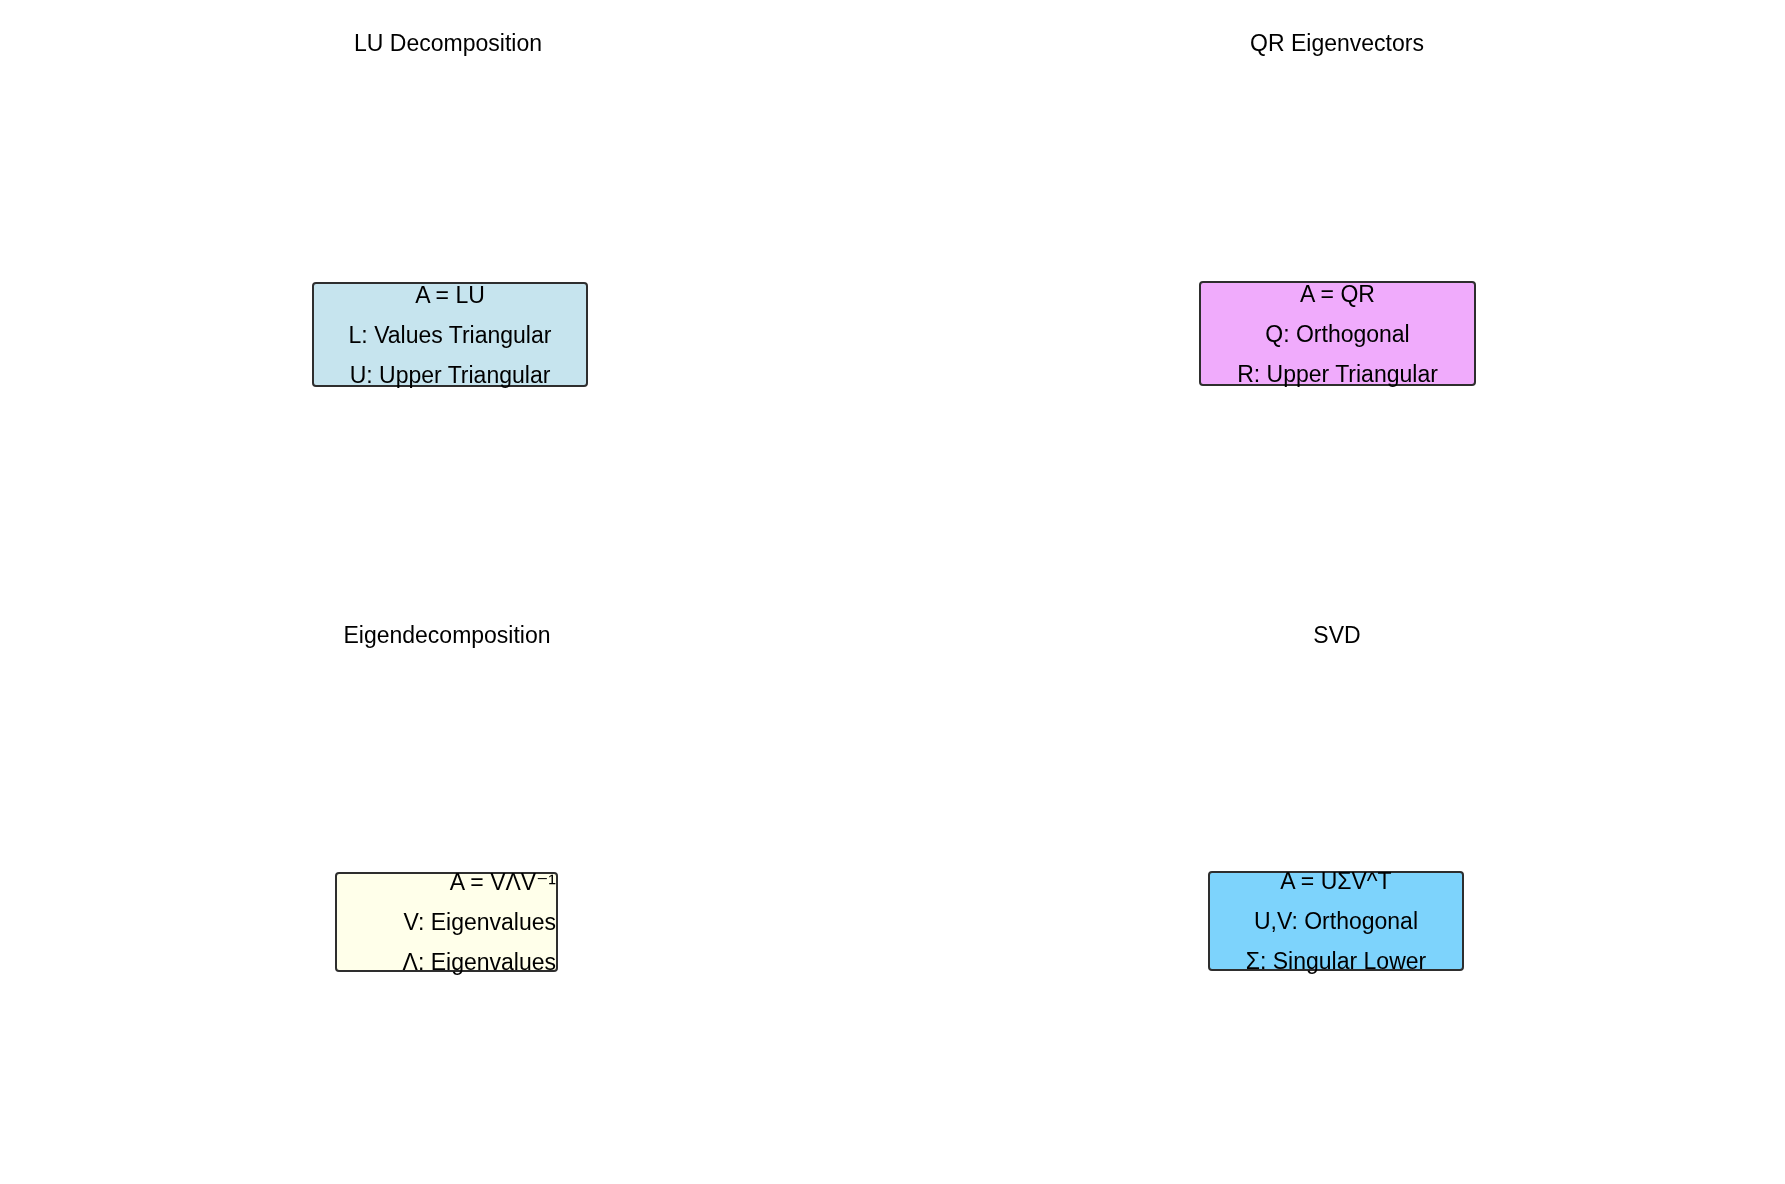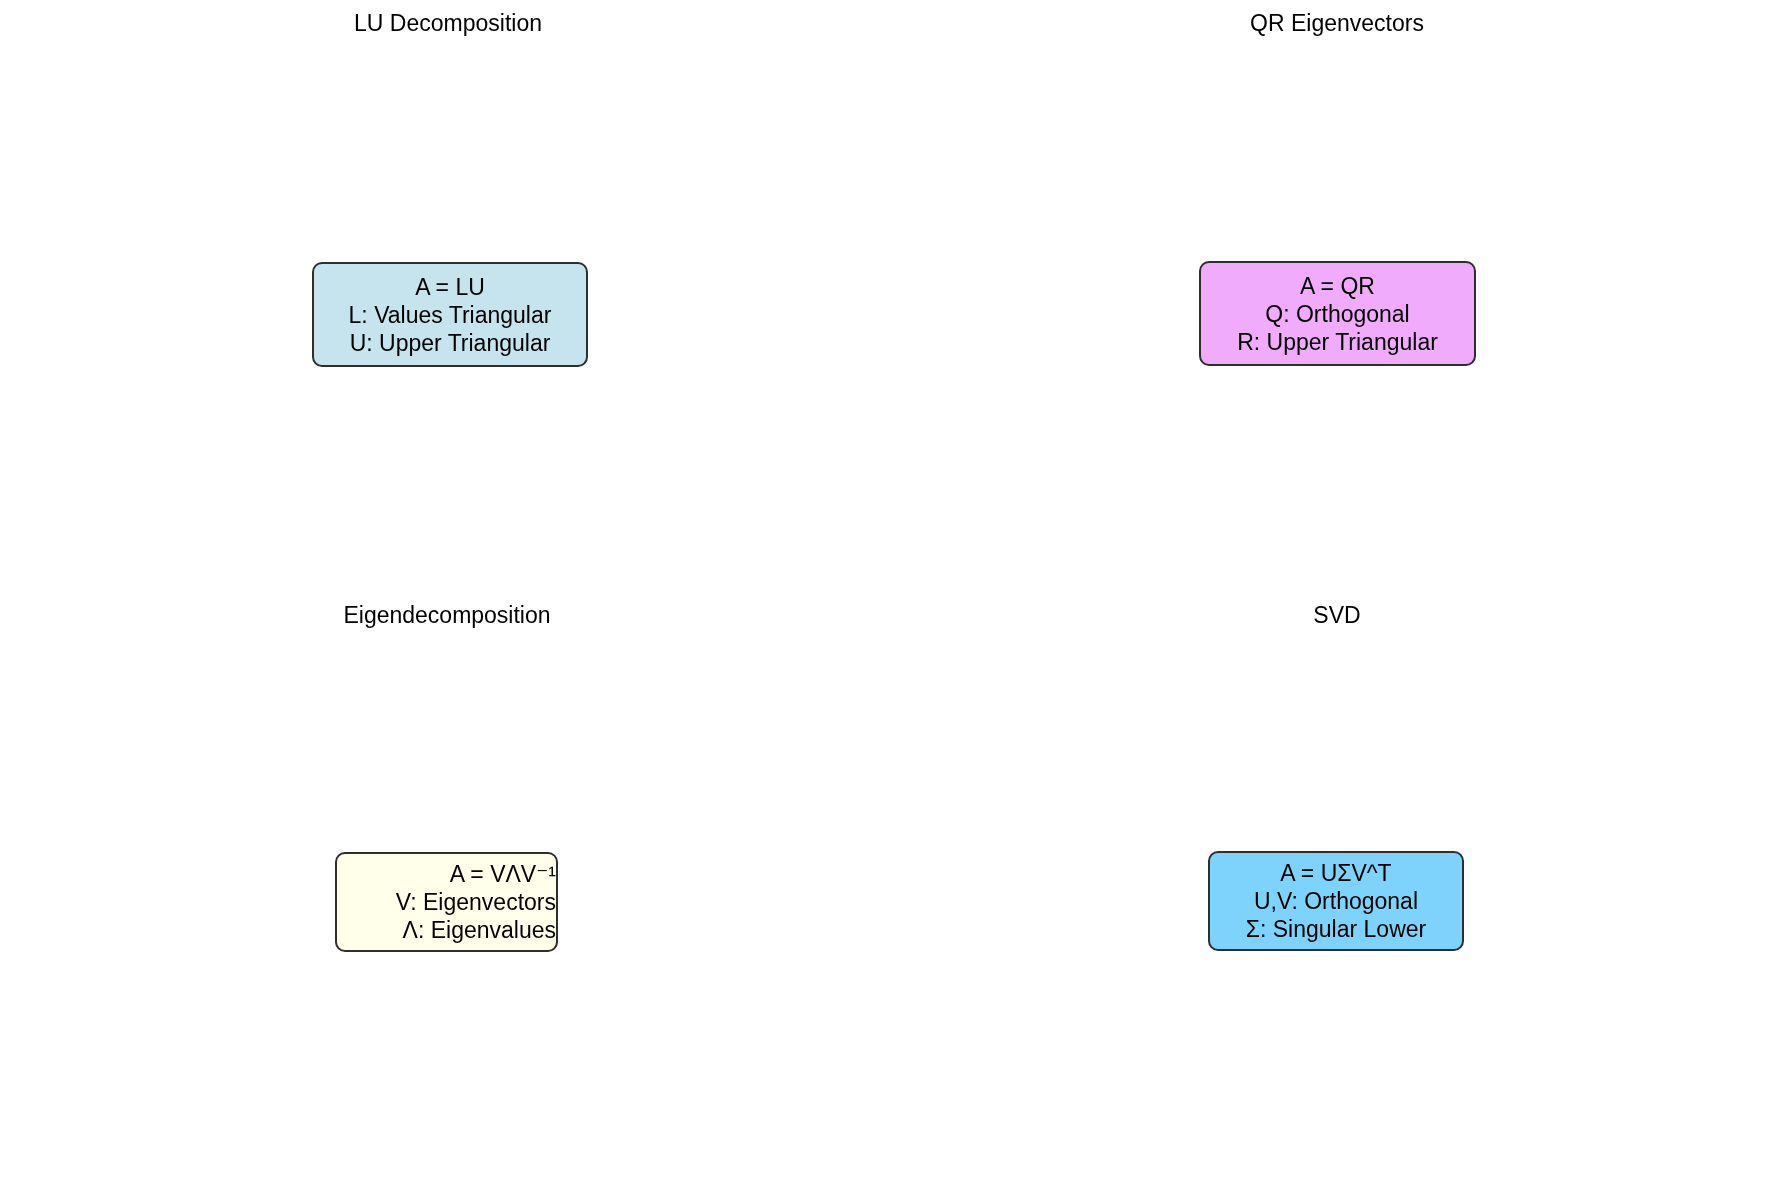--- a/index.html
+++ b/index.html
@@ -8,39 +8,41 @@
     background: #ffffff;
   }
   #canvas {
     position: relative;
     width: 1785px;
     height: 1028px;
     background: #ffffff;
     font-family: "Liberation Sans", "DejaVu Sans", sans-serif;
     color: #000000;
     overflow: hidden;
+    margin-top: 20px;
   }
   .panel-title {
     position: absolute;
     transform: translateX(-50%);
     white-space: nowrap;
     font-size: 23px;
     line-height: 26px;
     color: #000000;
   }
   .decomp-box {
     position: absolute;
     box-sizing: border-box;
     border: 2px solid #2e2e2e;
-    border-radius: 10px;
+    border-radius: 4px;
     display: flex;
     flex-direction: column;
     align-items: center;
     justify-content: center;
     text-align: center;
+    gap: 12px;
   }
   .box-line {
     font-size: 23px;
     line-height: 28px;
     white-space: nowrap;
     color: #000000;
   }
   
   #box-lu    { left: 312px;  top: 262px; width: 276px; height: 105px; }
   #box-qr    { left: 1199px; top: 261px; width: 277px; height: 105px; }
@@ -67,21 +69,21 @@
   <div class="panel-title" id="title-qr">QR Eigenvectors</div>
   <div class="decomp-box" id="box-qr" style="background: #f0abfc;">
     <div class="box-line">A = QR</div>
     <div class="box-line">Q: Orthogonal</div>
     <div class="box-line">R: Upper Triangular</div>
   </div>
 
   <div class="panel-title" id="title-eigen">Eigendecomposition</div>
   <div class="decomp-box" id="box-eigen" style="background: rgb(255, 255, 234); align-items: flex-end;">
     <div class="box-line">A = VΛV⁻¹</div>
-    <div class="box-line">V: Eigenvectors</div>
+    <div class="box-line">V: Eigenvalues</div>
     <div class="box-line">Λ: Eigenvalues</div>
   </div>
 
   <div class="panel-title" id="title-svd">SVD</div>
   <div class="decomp-box" id="box-svd" style="background: #7dd3fc;">
     <div class="box-line">A = UΣV^T</div>
     <div class="box-line">U,V: Orthogonal</div>
     <div class="box-line">Σ: Singular Lower</div>
   </div>
 

